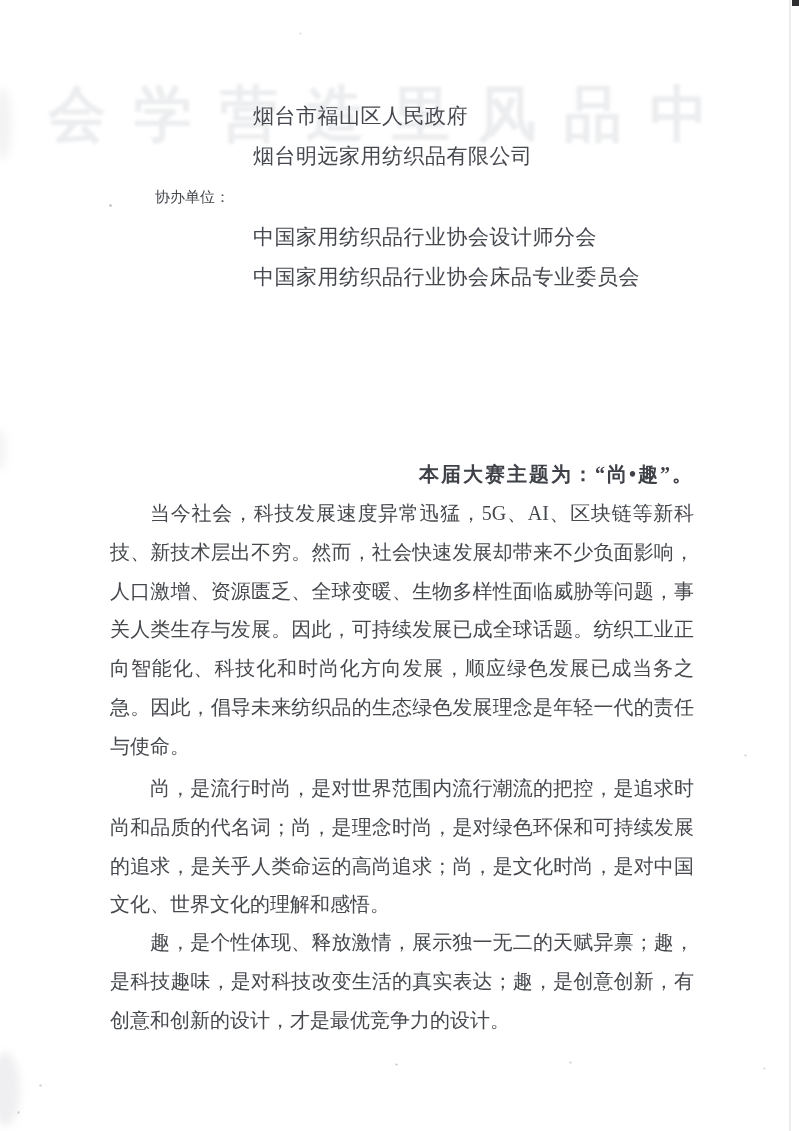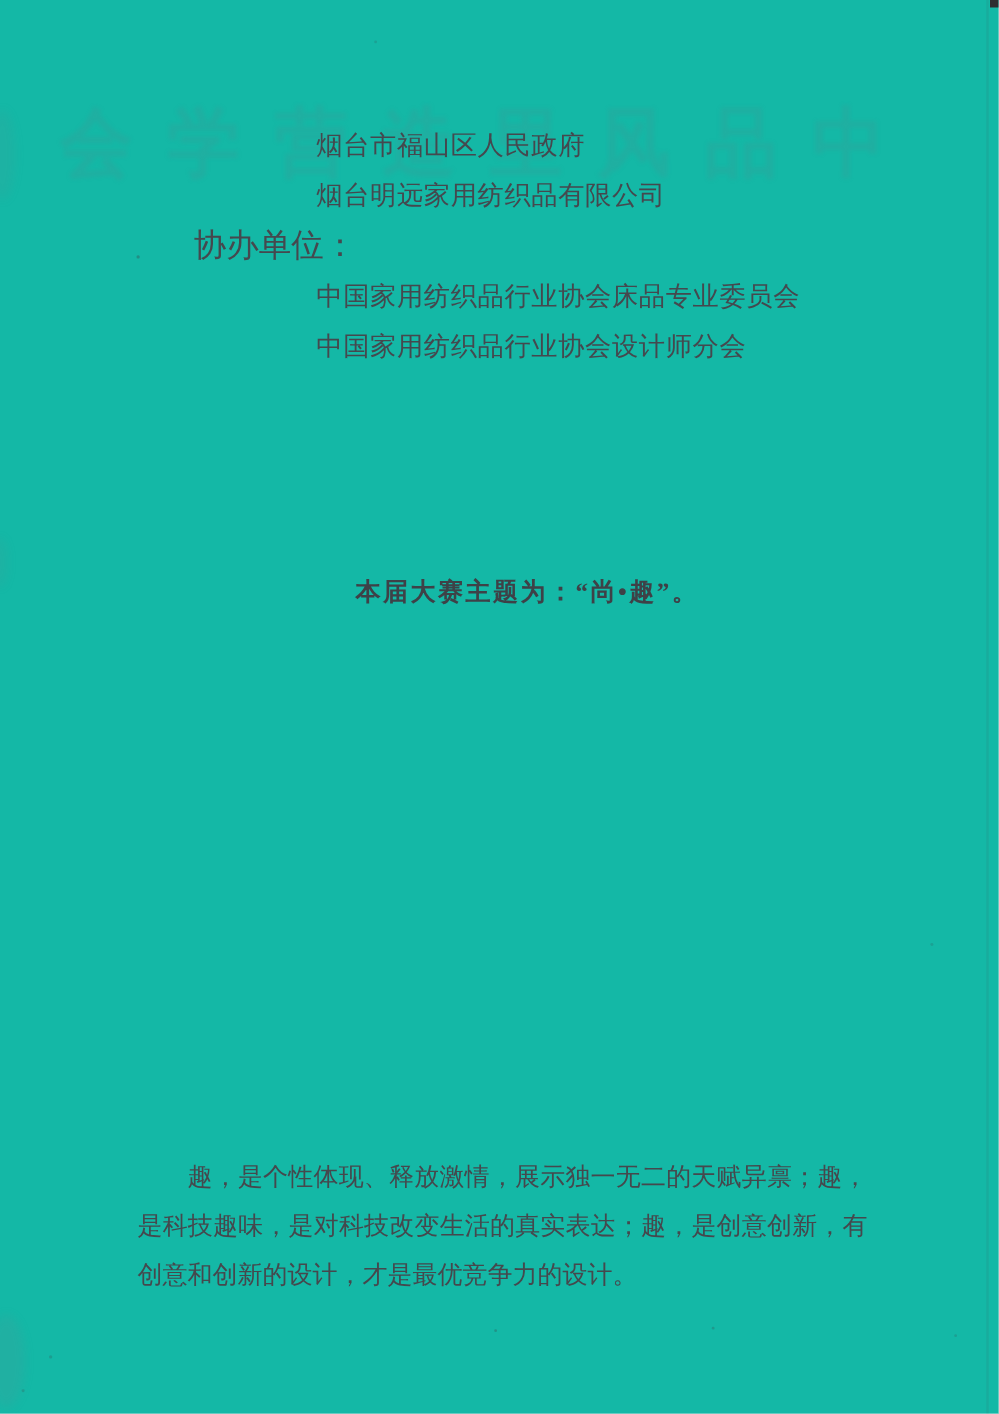--- a/index.html
+++ b/index.html
@@ -5,21 +5,21 @@
   html, body {
     margin: 0;
     padding: 0;
     background: #e8e8e8;
   }
   .page {
     position: relative;
     width: 799px;
     height: 1131px;
     margin: 0 auto;
-    background: #14b8a6;
+    background: #ffffff;
     overflow: hidden;
     font-family: "Liberation Serif", "DejaVu Serif", serif;
     color: #43464c;
     text-decoration: underline;
   }
 
   
   .watermark {
     position: absolute;
     top: 76px;
@@ -89,21 +89,21 @@
     height: 40.3px;
     font-size: 21px;
     letter-spacing: 0.5px;
     line-height: 40.3px;
     color: #45484e;
   }
   .org-row .row-label {
     position: absolute;
     left: 155px;
     top: 0;
-    font-size: 26px;
+    font-size: 15px;
     letter-spacing: 0;
     white-space: nowrap;
   }
   .org-row .row-name {
     position: absolute;
     left: 253px;
     top: 0;
     white-space: nowrap;
   }
 
@@ -125,21 +125,21 @@
     width: 584px;
     font-size: 20px;
     line-height: 38.8px;
     text-align: justify;
     color: #45484d;
   }
   .body-text.p-theme {
     top: 455px;
     font-weight: 600;
     letter-spacing: 2px;
-    text-align: center;
+    text-align: right;
     color: #3e4147;
   }
   .body-text.p2 { top: 494px; }
   .body-text.p3 { top: 769px; }
   .body-text.p4 { top: 923px; }
   .indent { text-indent: 2em; }
 </style>
 </head>
 <body>
 
@@ -160,25 +160,27 @@
     </div>
     <div class="org-row">
       <span class="row-label"></span>
       <span class="row-name">烟台明远家用纺织品有限公司</span>
     </div>
     <div class="org-row">
       <span class="row-label">协办单位：</span>
     </div>
     <div class="org-row">
       <span class="row-label"></span>
-      <span class="row-name">中国家用纺织品行业协会床品专业委员会</span>
+      <span class="row-name">中国家用纺织品行业协会设计师分会</span>
     </div>
     <div class="org-row">
       <span class="row-label"></span>
-      <span class="row-name">中国家用纺织品行业协会设计师分会</span>
+      <span class="row-name">中国家用纺织品行业协会床品专业委员会</span>
     </div>
   </div>
 
 
   <div class="body-text p-theme indent">本届大赛主题为：“尚•趣”。</div>
+  <div class="body-text p2 indent">当今社会，科技发展速度异常迅猛，5G、AI、区块链等新科技、新技术层出不穷。然而，社会快速发展却带来不少负面影响，人口激增、资源匮乏、全球变暖、生物多样性面临威胁等问题，事关人类生存与发展。因此，可持续发展已成全球话题。纺织工业正向智能化、科技化和时尚化方向发展，顺应绿色发展已成当务之急。因此，倡导未来纺织品的生态绿色发展理念是年轻一代的责任与使命。</div>
+  <div class="body-text p3 indent">尚，是流行时尚，是对世界范围内流行潮流的把控，是追求时尚和品质的代名词；尚，是理念时尚，是对绿色环保和可持续发展的追求，是关乎人类命运的高尚追求；尚，是文化时尚，是对中国文化、世界文化的理解和感悟。</div>
   <div class="body-text p4 indent">趣，是个性体现、释放激情，展示独一无二的天赋异禀；趣，是科技趣味，是对科技改变生活的真实表达；趣，是创意创新，有创意和创新的设计，才是最优竞争力的设计。</div>
 
 </div>
 
 </body></html>

